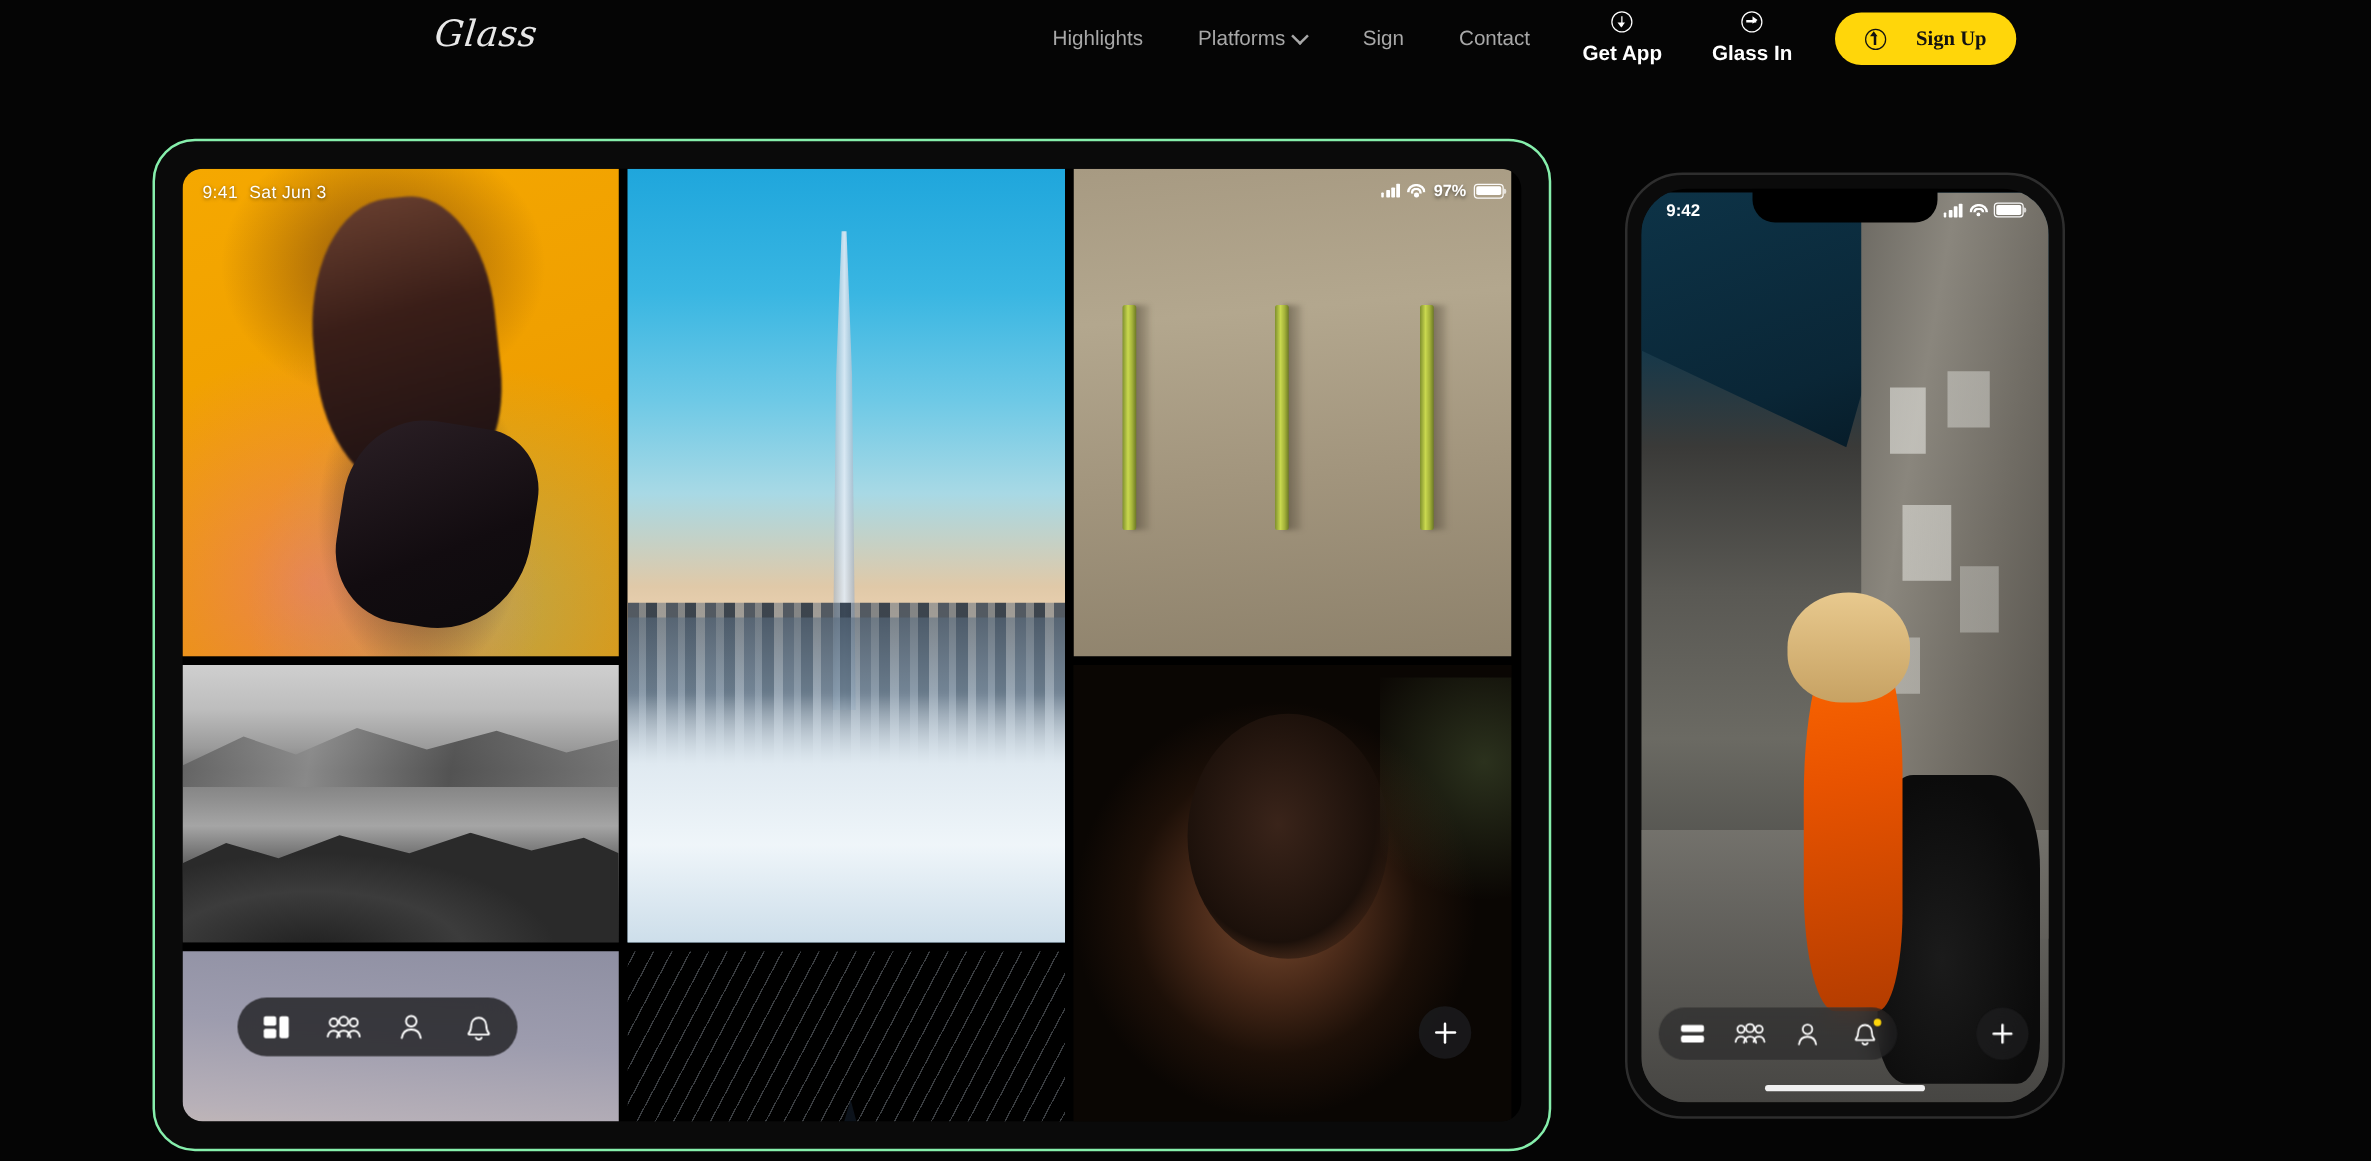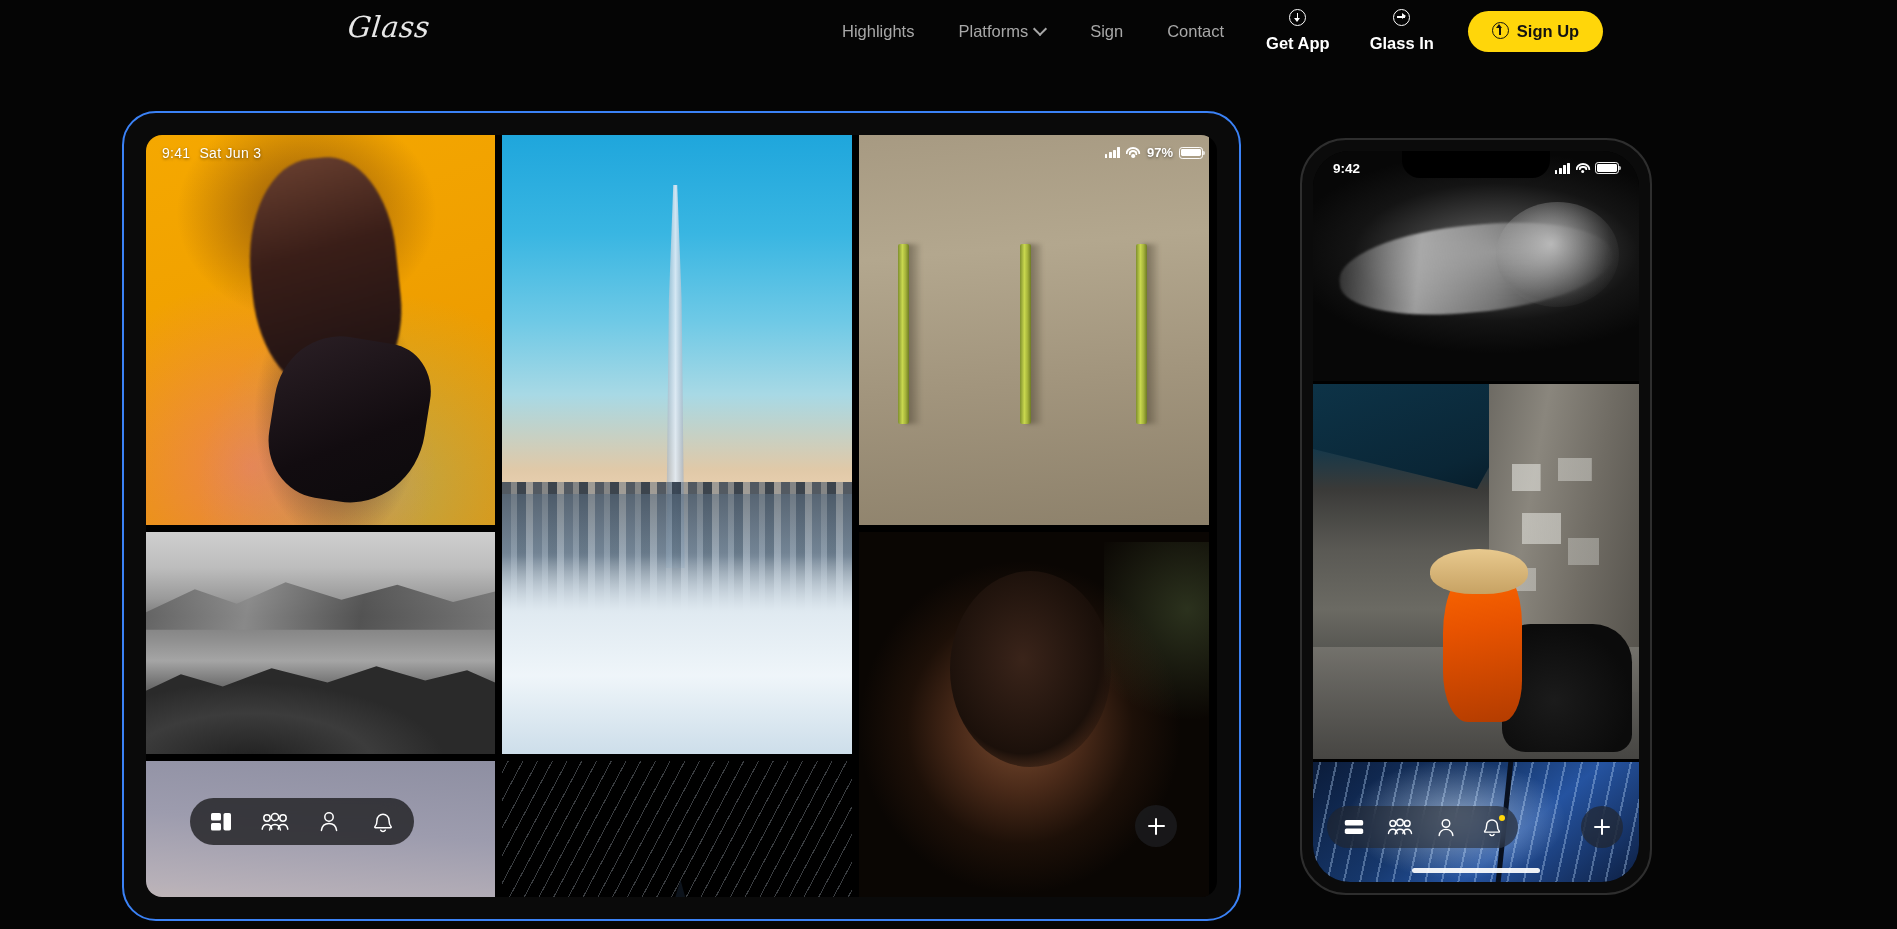--- a/index.html
+++ b/index.html
@@ -118,48 +118,48 @@
     border-right: 3.4px solid transparent;
     border-bottom: 4px solid currentColor;
     left: 3.3px; top: 1px;
   }
   .signup-btn {
     margin-left: 14px;
     background: #ffd60a;
     color: #121212;
     border: none;
     border-radius: 999px;
-    font-family: Liberation Sans, sans-serif;
+    font-family: Liberation Serif, serif;
     font-size: 16.5px;
     font-weight: bold;
     padding: 11px 24px;
     display: flex;
-    align-items: flex-start;
-    gap: 8px;
+    align-items: center;
+    gap: 24px;
     cursor: pointer;
     white-space: nowrap;
   }
 
   
   .stage {
     position: absolute;
     top: 62px; left: 0;
     width: 1897px;
     height: 867px;
   }
 
   
   .tablet {
     position: absolute;
     left: 122px;
     top: 49px;
     width: 1119px;
     height: 810px;
     background: #0a0a0a;
-    border: 2px solid #3b82f6;
+    border: 2px solid #86efac;
     border-radius: 34px;
     padding: 22px;
     overflow: hidden;
   }
   .tablet-screen {
     position: relative;
     width: 100%;
     height: 100%;
     border-radius: 16px;
     overflow: hidden;
@@ -437,21 +437,20 @@
     padding: 11px;
     overflow: hidden;
   }
   .phone-screen {
     position: relative;
     width: 100%; height: 100%;
     border-radius: 37px;
     overflow: hidden;
     background: #000;
     display: flex;
-    flex-direction: column;
   }
   .notch {
     position: absolute;
     left: 50%; transform: translateX(-50%);
     top: 0;
     width: 148px; height: 27px;
     background: #000;
     border-radius: 0 0 18px 18px;
     z-index: 10;
   }

